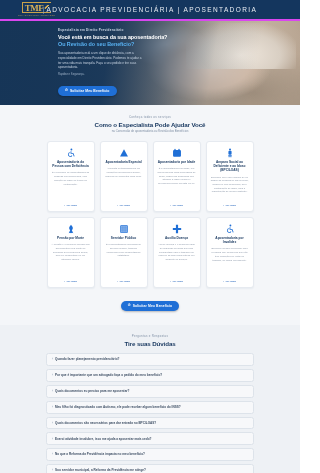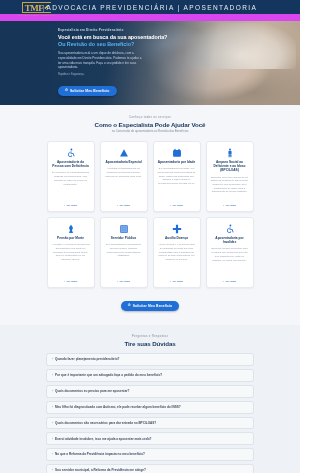--- a/index.html
+++ b/index.html
@@ -12,21 +12,21 @@
   }
   .page { width: 300px; height: 473px; position: relative; overflow: hidden; }
 
   
   .topbar {
     height: 21px;
     background: #14365e;
     display: flex;
     align-items: center;
     position: relative;
-    border-bottom: 7px solid #d946ef;
+    border-bottom: 2px solid #d946ef;
   }
   .logo-wrap {
     position: absolute; left: 18px; top: 2px;
     display: flex; flex-direction: column; align-items: center;
   }
   .logo-mark {
     display: flex; align-items: baseline;
     border: 1px solid #c9a24a;
     border-right: none;
     padding: 0 1px 0 2px;

